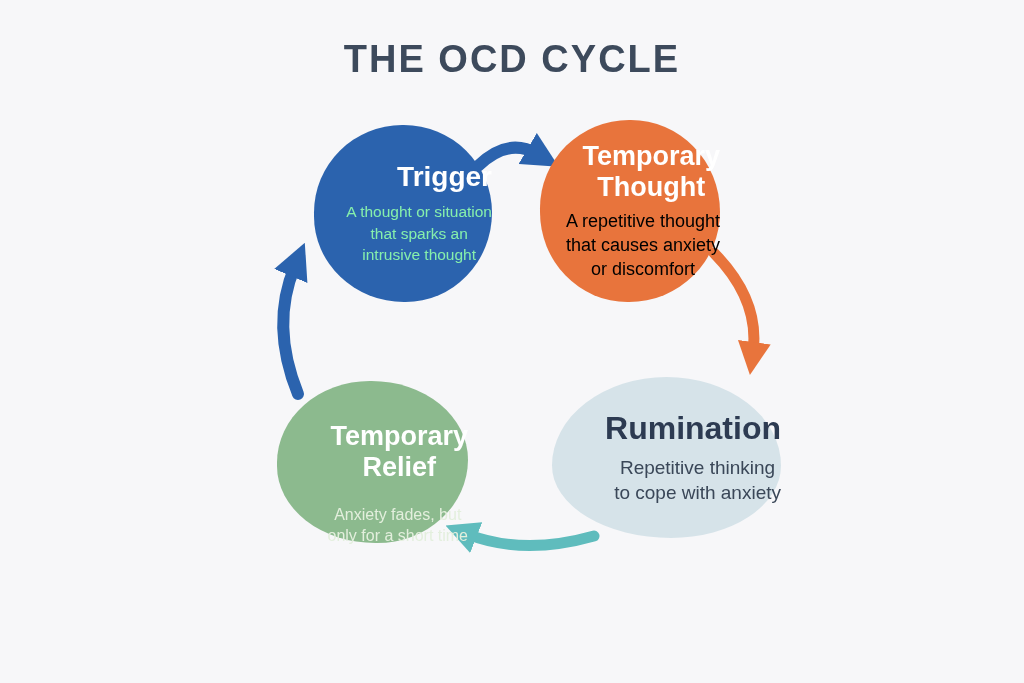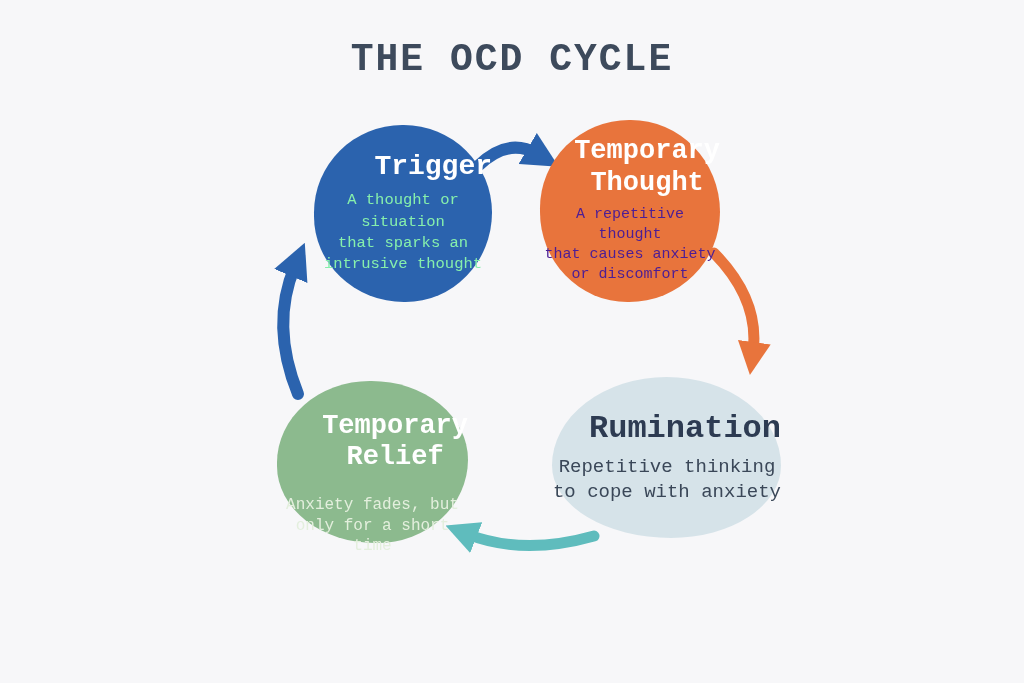--- a/index.html
+++ b/index.html
@@ -12,21 +12,20 @@
     background: #f7f7f9;
     font-family: "Liberation Sans", "DejaVu Sans", sans-serif;
     overflow: hidden;
     position: relative;
   }
   .canvas {
     position: absolute;
     inset: 0;
     width: 1024px;
     height: 683px;
-    font-family: Liberation Mono, monospace;
   }
   .page-title {
     position: absolute;
     top: 38px;
     left: 0;
     width: 1024px;
     text-align: center;
     font-size: 38px;
     font-weight: bold;
     letter-spacing: 2px;
@@ -67,21 +66,21 @@
   .node-trigger .node-title { color: #ffffff; font-size: 28px; }
   .node-trigger .node-desc  { color: #86efac; font-size: 15.5px; line-height: 1.38; }
 
   .node-intrusive {
     left: 540px; top: 120px;
     width: 180px; height: 182px;
     background: #e8743c;
     border-radius: 50% 50% 51% 49% / 49% 51% 50% 50%;
   }
   .node-intrusive .node-title { color: #ffffff; font-size: 27px; line-height: 1.15; }
-  .node-intrusive .node-desc  { color: #4c1d95; font-size: 15px; line-height: 1.35; margin-top: 6px; }
+  .node-intrusive .node-desc  { color: #000000; font-size: 18px; line-height: 1.35; margin-top: 6px; }
 
   .node-rumination {
     left: 552px; top: 377px;
     width: 229px; height: 161px;
     background: #d6e3e9;
     border-radius: 50% 50% 48% 52% / 55% 55% 45% 45%;
   }
   .node-rumination .node-title { color: #2d3b52; font-size: 32px; }
   .node-rumination .node-desc  { color: #3a4758; font-size: 19px; line-height: 1.32; }
 

